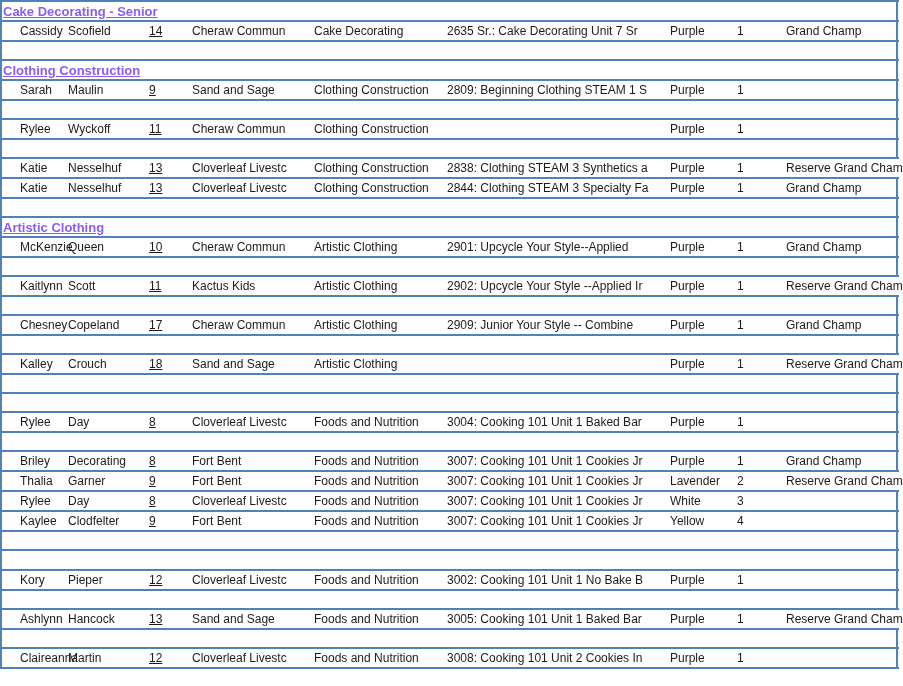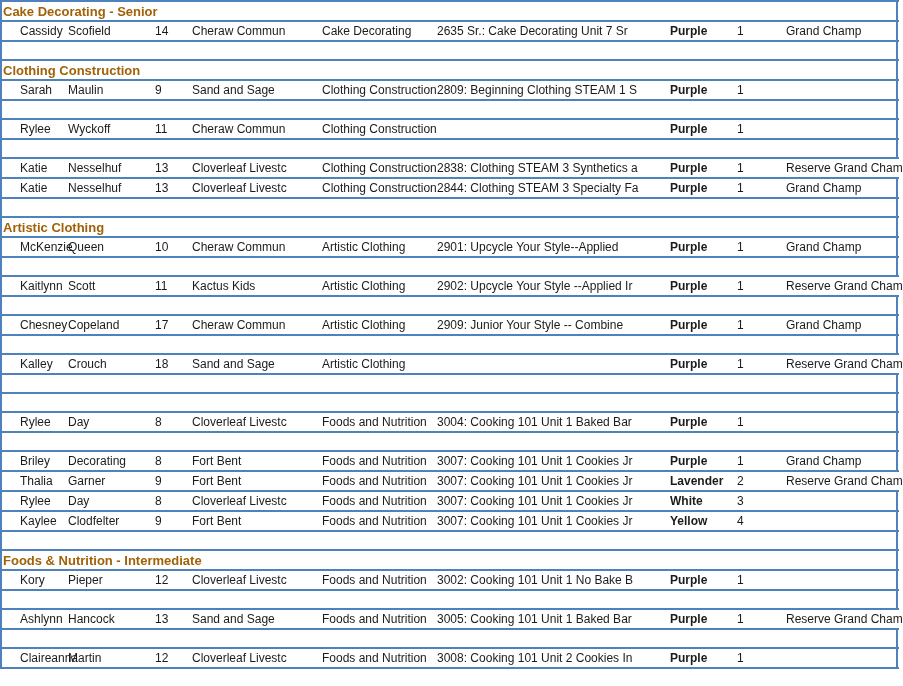--- a/index.html
+++ b/index.html
@@ -47,48 +47,49 @@
     display: flex;
     align-items: center;
     overflow: hidden;
     white-space: nowrap;
     font-size: 12px;
     color: var(--text);
     line-height: 1;
   }
   .c0 { left: 18px;   width: 64px;  }
   .c1 { left: 66px;  width: 79px; text-align: center;  }
-  .c2 { left: 153px; width: 56px;  }
+  .c2 { left: 147px; width: 56px; text-decoration: underline;  }
   .c3 { left: 190px; width: 104px; }
-  .c4 { left: 320px; width: 134px; }
-  .c5 { left: 435px; width: 222px; }
-  .c6 { left: 668px; width: 66px; font-weight: bold;  }
+  .c4 { left: 312px; width: 134px; }
+  .c5 { left: 445px; width: 222px; }
+  .c6 { left: 668px; width: 66px;  }
   .c7 { left: 735px; width: 48px;  }
   .c8 {
     left: 784px;
     width: auto;
     max-width: none;
     overflow: visible;
     background: var(--bg);
     z-index: 2;
     padding-right: 2px;
   }
   .section-label {
     position: absolute;
     left: 1px;
     right: 0;
     top: 0;
     height: 100%;
     display: flex;
     align-items: center;
     font-weight: bold;
     font-size: 13px;
-    color: #a16207;
+    color: #8b5cf6;
     white-space: nowrap;
     overflow: hidden;
+    text-decoration: underline;
   }
 </style>
 </head>
 <body>
 
 <div id="sheet">
   <div class="row section">
     <span class="section-label">Cake Decorating - Senior</span>
     <span class="vline"></span>
   </div>
@@ -322,21 +323,20 @@
     <span class="cell c7">4</span>
     <span class="cell c8"></span>
     <span class="vline"></span>
   </div>
 
   <div class="row blank">
     <span class="vline"></span>
   </div>
 
   <div class="row section">
-    <span class="section-label">Foods &amp; Nutrition - Intermediate</span>
     <span class="vline"></span>
   </div>
 
   <div class="row data">
     <span class="cell c0">Kory</span>
     <span class="cell c1">Pieper</span>
     <span class="cell c2">12</span>
     <span class="cell c3">Cloverleaf Livestc</span>
     <span class="cell c4">Foods and Nutrition</span>
     <span class="cell c5">3002: Cooking 101 Unit 1 No Bake B</span>

